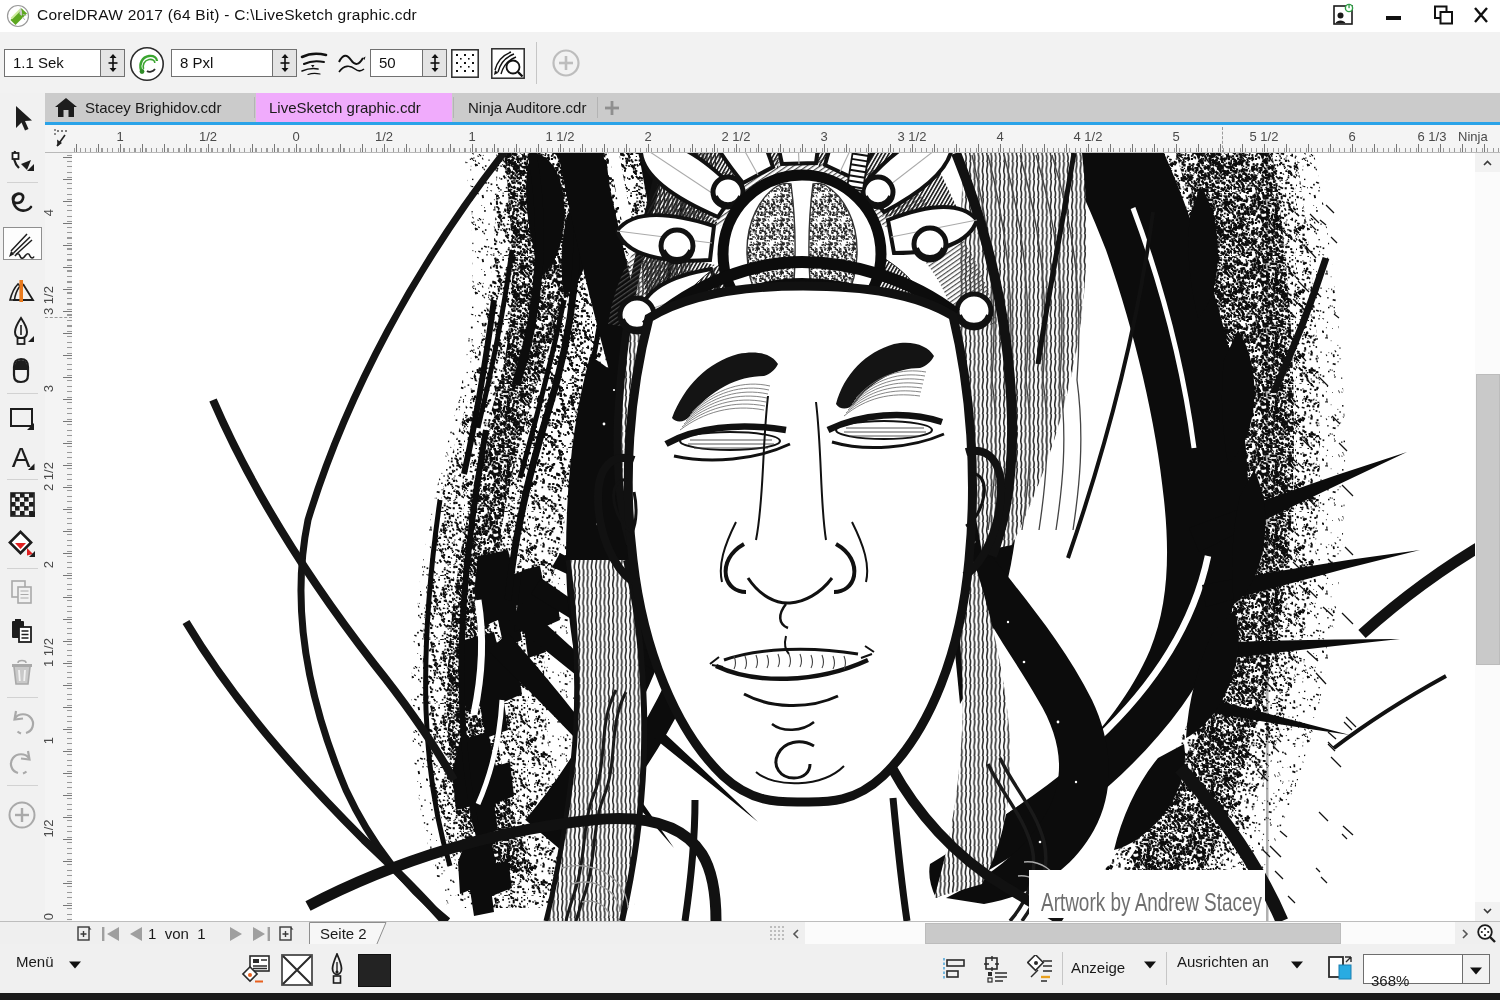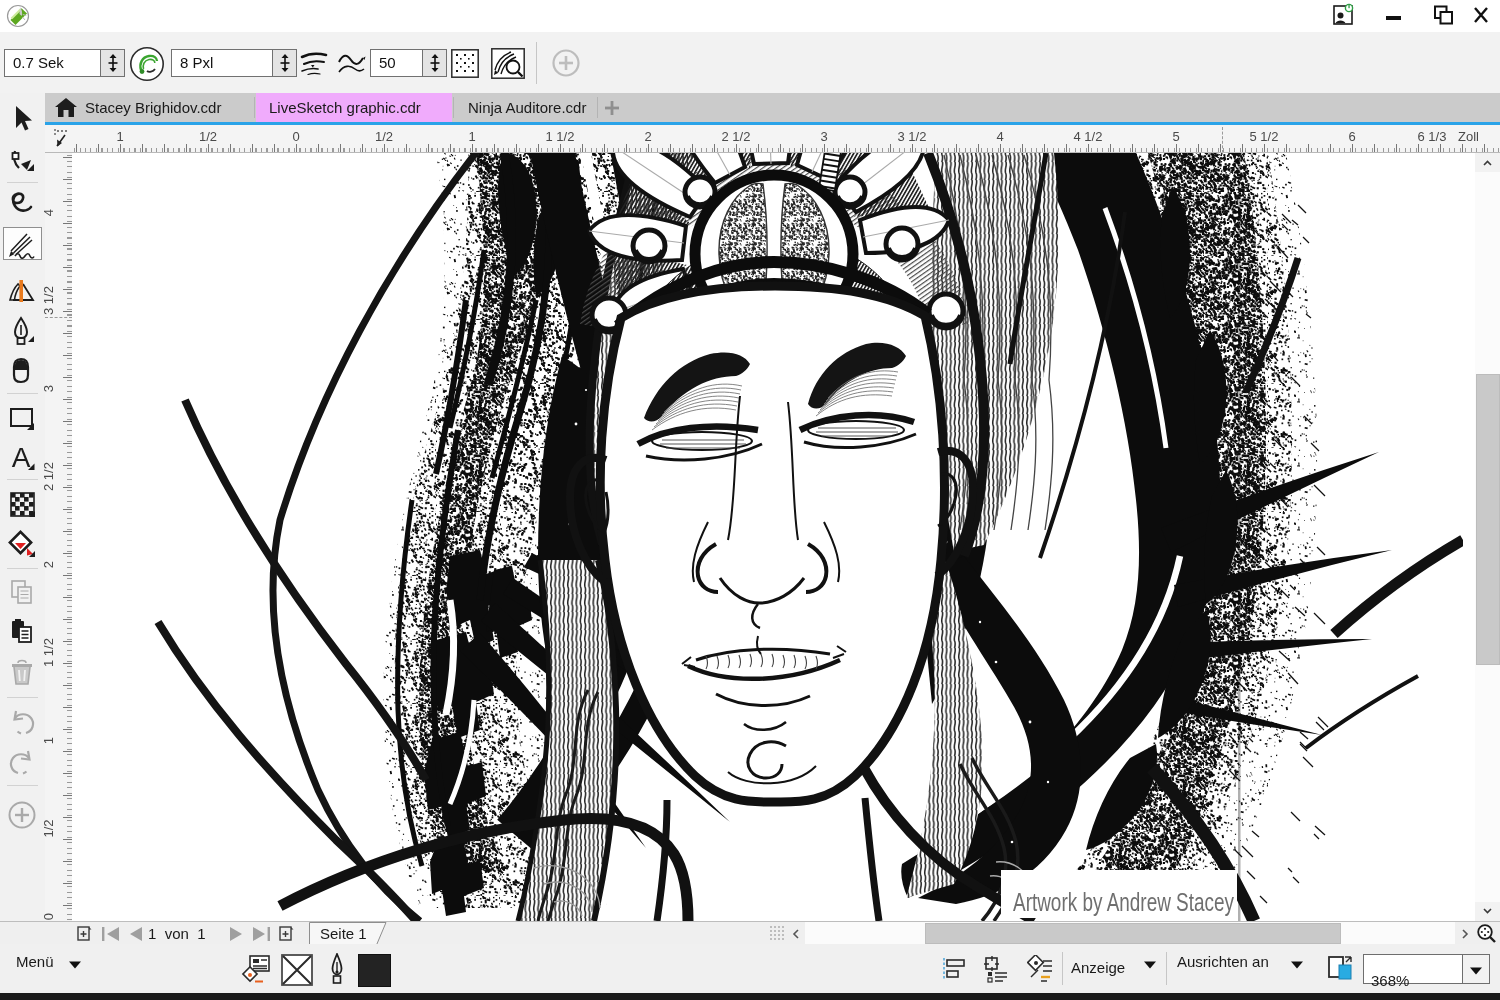--- a/index.html
+++ b/index.html
@@ -12,21 +12,21 @@
 .tab{position:absolute;top:0;height:29px;font-size:15px;color:#1a1a1a;line-height:29px;text-align:left;padding-left:13px}
 #blueline{position:absolute;left:45px;top:122px;width:1455px;height:3px;background:#2aa3e8}
 #toolbox{position:absolute;left:0;top:93px;width:45px;height:851px;background:#f1f1f1}
 #corner{position:absolute;left:45px;top:125px;width:27px;height:28px;background:#f4f4f4}
 #hruler{position:absolute;left:72px;top:125px;width:1428px;height:28px;background:#f4f4f4;
  background-image:repeating-linear-gradient(90deg,#9a9a9a 0 1px,transparent 1px 5.5px);background-size:100% 5px;background-position:2px 23px;background-repeat:no-repeat}
 #vruler{position:absolute;left:45px;top:153px;width:27px;height:768px;background:#f4f4f4;
  background-image:repeating-linear-gradient(180deg,#9a9a9a 0 1px,transparent 1px 5.5px);background-size:5px 100%;background-position:22px 2px;background-repeat:no-repeat}
 .rlabel{position:absolute;font-size:13px;color:#4a4a4a}
 .vlabel{position:absolute;font-size:13px;color:#4a4a4a;transform:rotate(-90deg);transform-origin:center;white-space:nowrap}
-#canvas{position:absolute;left:60px;top:153px;width:1403px;height:768px;background:#fff}
+#canvas{position:absolute;left:88px;top:153px;width:1403px;height:768px;background:#fff}
 #vscroll{position:absolute;left:1475px;top:153px;width:25px;height:768px;background:#fbfbfb}
 #vthumb{position:absolute;left:1px;top:221px;width:24px;height:291px;background:#c9c9c9;border:1px solid #bcbcbc}
 #scrollrow{position:absolute;left:0;top:921px;width:1500px;height:23px;background:#efefef;border-top:1px solid #bdbdbd}
 #htrack{position:absolute;left:805px;top:0px;width:650px;height:23px;background:#fbfbfb}
 #hthumb{position:absolute;left:925px;top:1px;width:416px;height:21px;background:#c9c9c9;border:1px solid #bcbcbc}
 #statusbar{position:absolute;left:0;top:944px;width:1500px;height:49px;background:#f0f0f0}
 #bottomstrip{position:absolute;left:0;top:993px;width:1500px;height:7px;background:#1b1b1b}
 .st{font-size:15px;color:#1a1a1a}
 .sep{position:absolute;width:1px;background:#c6c6c6}
 .tbsep{position:absolute;left:0;width:31px;height:1px;background:#d2d2d2}
@@ -35,34 +35,35 @@
 <svg class="abs" style="left:6px;top:4px" width="24" height="24" viewBox="0 0 24 24">
 <circle cx="12" cy="12" r="10.5" fill="#fff" stroke="#9a9a9a" stroke-width="1.2"></circle>
 <path d="M4.5 16 L15.5 4.2 L21 9.5 L9.5 21 Z" fill="#5da820" clip-path="url(#lc)"></path>
 <clipPath id="lc">
         <circle cx="12" cy="12" r="10.5"></circle>
       </clipPath>
 <path d="M5.5 14.5 L14.5 5.5" stroke="#cdeb9d" stroke-width="2.2" clip-path="url(#lc)"></path>
 <path d="M14 3 C16 6 16.6 9 15.8 12 L13.5 10, Z" fill="#c9c9c9" clip-path="url(#lc)"></path>
 <path d="M16.5 13 l2.5 3 M16.8 10.5 l3.5 1" stroke="#b9b9b9" stroke-width="1" clip-path="url(#lc)"></path>
 </svg>
+<div id="title">CorelDRAW 2017 (64 Bit) - C:\LiveSketch graphic.cdr</div>
 <svg class="abs" style="left:1332px;top:3px" width="160" height="24" viewBox="0 0 160 24">
 <rect x="2" y="3" width="18" height="18" fill="none" stroke="#1a1a1a" stroke-width="1.6"></rect>
 <circle cx="8.5" cy="12.5" r="3" fill="#1a1a1a"></circle>
 <path d="M3.5 20.3 C5 16.5 12 16.5 13.5 20.3 Z" fill="#1a1a1a"></path>
 <circle cx="17" cy="5" r="3.6" fill="#fff" stroke="#2e9e44" stroke-width="1.4"></circle>
 <rect x="16.4" y="1.8" width="1.3" height="3.4" fill="#2e9e44"></rect>
 <rect x="54" y="13" width="15" height="4" fill="#111"></rect>
 <rect x="103" y="3.5" width="11.5" height="11.5" fill="#fff" stroke="#111" stroke-width="2"></rect>
 <rect x="108.5" y="9" width="11.5" height="11.5" fill="#fff" stroke="#111" stroke-width="2"></rect>
 <path d="M143 5 L155 19 M155 5 L143 19" stroke="#111" stroke-width="2.4"></path>
 </svg>
 </div>
 <div id="toolbar">
-<div class="inp" style="left:4px;width:97px">0.7 Sek</div>
+<div class="inp" style="left:4px;width:97px">1.1 Sek</div>
     <div class="spin" style="left:101px"></div>
 <div class="inp" style="left:171px;width:102px">8 Pxl</div>
     <div class="spin" style="left:273px"></div>
 <div class="inp" style="left:370px;width:53px">50</div>
     <div class="spin" style="left:423px"></div>
 <svg class="abs" style="left:105px;top:22px" width="16" height="18" viewBox="0 0 16 18">
 <path d="M8 0 L11.5 4 L4.5 4 Z" fill="#111"></path>
       <path d="M8 18 L11.5 14 L4.5 14 Z" fill="#111"></path>
       <rect x="7.2" y="4" width="1.6" height="10" fill="#111"></rect>
       <rect x="3.5" y="8.2" width="9" height="1.6" fill="#111"></rect>
@@ -1982,21 +1983,21 @@
 <div class="rlabel" style="left:576px;top:4px;width:60px;margin-left:-30px;text-align:center">2</div>
 <div class="rlabel" style="left:664px;top:4px;width:60px;margin-left:-30px;text-align:center">2 1/2</div>
 <div class="rlabel" style="left:752px;top:4px;width:60px;margin-left:-30px;text-align:center">3</div>
 <div class="rlabel" style="left:840px;top:4px;width:60px;margin-left:-30px;text-align:center">3 1/2</div>
 <div class="rlabel" style="left:928px;top:4px;width:60px;margin-left:-30px;text-align:center">4</div>
 <div class="rlabel" style="left:1016px;top:4px;width:60px;margin-left:-30px;text-align:center">4 1/2</div>
 <div class="rlabel" style="left:1104px;top:4px;width:60px;margin-left:-30px;text-align:center">5</div>
 <div class="rlabel" style="left:1192px;top:4px;width:60px;margin-left:-30px;text-align:center">5 1/2</div>
 <div class="rlabel" style="left:1280px;top:4px;width:60px;margin-left:-30px;text-align:center">6</div>
 <div class="rlabel" style="left:1360px;top:4px;width:60px;margin-left:-30px;text-align:center">6 1/3</div>
-<div class="rlabel" style="left:1386px;top:4px">Zoll</div>
+<div class="rlabel" style="left:1386px;top:4px">Ninja</div>
 <div class="abs" style="left:4px;top:19px;width:1px;height:9px;background:#777"></div>
     <div class="abs" style="left:26px;top:19px;width:1px;height:9px;background:#777"></div>
     <div class="abs" style="left:48px;top:19px;width:1px;height:9px;background:#777"></div>
     <div class="abs" style="left:70px;top:19px;width:1px;height:9px;background:#777"></div>
     <div class="abs" style="left:92px;top:19px;width:1px;height:9px;background:#777"></div>
     <div class="abs" style="left:114px;top:19px;width:1px;height:9px;background:#777"></div>
     <div class="abs" style="left:136px;top:19px;width:1px;height:9px;background:#777"></div>
     <div class="abs" style="left:158px;top:19px;width:1px;height:9px;background:#777"></div>
     <div class="abs" style="left:180px;top:19px;width:1px;height:9px;background:#777"></div>
     <div class="abs" style="left:202px;top:19px;width:1px;height:9px;background:#777"></div>
@@ -2138,21 +2139,21 @@
       <rect x="16.6" y="0" width="2.4" height="14" fill="#9f9f9f"></rect>
     </svg>
 <svg class="abs" style="left:279px;top:4px" width="15" height="16" viewBox="0 0 15 16">
       <rect x="1" y="1" width="11" height="13" fill="none" stroke="#3a3a3a" stroke-width="1.4"></rect>
       <path d="M12 1 l2.5 2.5 l-2.5 0 Z" fill="#3a3a3a"></path>
       <path d="M6.5 5 v6 M3.5 8 h6" stroke="#3a3a3a" stroke-width="1.4"></path>
     </svg>
 <svg class="abs" style="left:309px;top:0px" width="78" height="23" viewBox="0 0 78 23">
       <path d="M0.5 23 L0.5 0.5 L67 0.5 L77 0.5 L67.5 23" fill="#f7f7f7" stroke="#8e8e8e" stroke-width="1"></path>
     </svg>
-<div class="abs st" style="left:320px;top:3px">Seite 1</div>
+<div class="abs st" style="left:320px;top:3px">Seite 2</div>
 <svg class="abs" style="left:770px;top:4px" width="16" height="16" viewBox="0 0 16 16">
       <rect x="0" y="0" width="2" height="2" fill="#bdbdbd"></rect>
       <rect x="0" y="4" width="2" height="2" fill="#bdbdbd"></rect>
       <rect x="0" y="8" width="2" height="2" fill="#bdbdbd"></rect>
       <rect x="0" y="12" width="2" height="2" fill="#bdbdbd"></rect>
       <rect x="4" y="0" width="2" height="2" fill="#bdbdbd"></rect>
       <rect x="4" y="4" width="2" height="2" fill="#bdbdbd"></rect>
       <rect x="4" y="8" width="2" height="2" fill="#bdbdbd"></rect>
       <rect x="4" y="12" width="2" height="2" fill="#bdbdbd"></rect>
       <rect x="8" y="0" width="2" height="2" fill="#bdbdbd"></rect>

